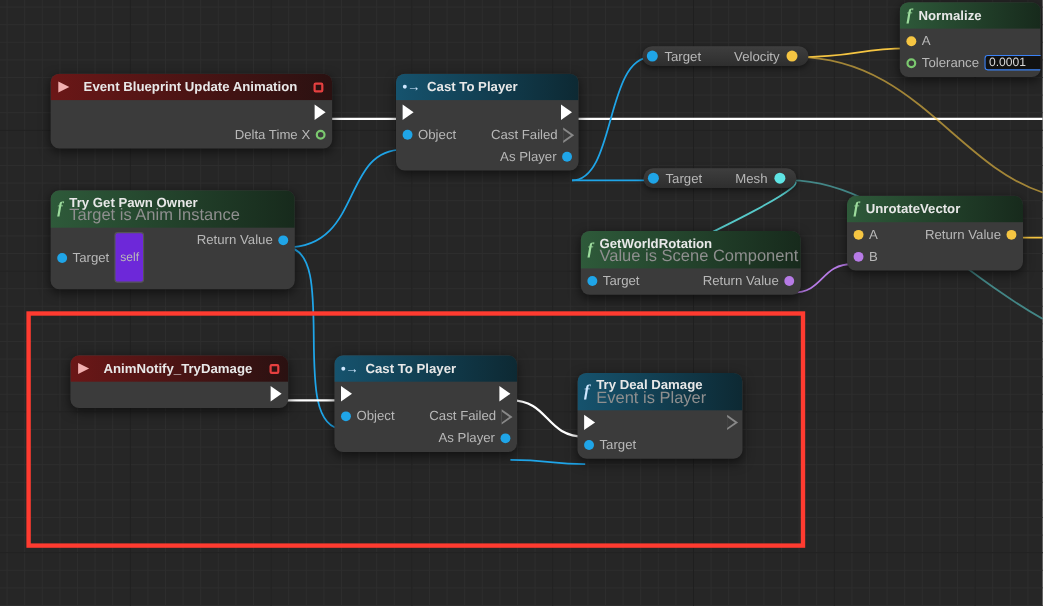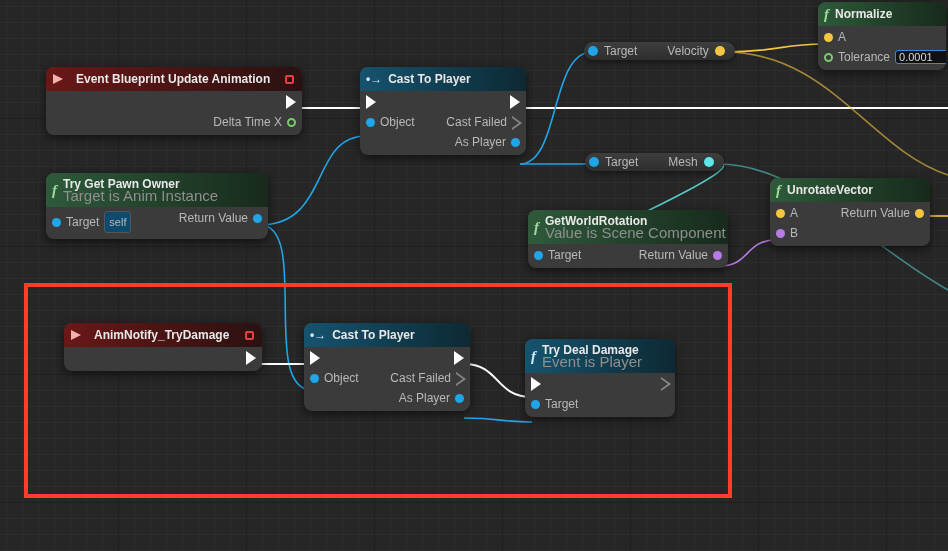--- a/index.html
+++ b/index.html
@@ -62,21 +62,21 @@
 
   .exec{width:0;height:0;border-style:solid;border-width:7px 0 7px 10px;border-color:transparent transparent transparent var(--exec);}
   .exec.hollow{border:none;width:8px;height:12px;background:transparent;}
   .exec.hollow::before{content:"";display:block;width:0;height:0;border-style:solid;border-width:7px 0 7px 10px;border-color:transparent transparent transparent #888;}
   .exec.hollow::after{content:"";display:block;width:0;height:0;margin-top:-12px;margin-left:0;border-style:solid;border-width:5px 0 5px 7px;border-color:transparent transparent transparent var(--node-body);}
   .delegate{width:9px;height:9px;border:2px solid var(--pin-red);border-radius:2px;box-sizing:border-box;}
 
   .icon-fn{color:#9ddc9d;font-style:italic;font-weight:bold;font-family:Georgia,serif;font-size:15px;line-height:12px;}
   .icon-event{width:12px;height:12px;}
   .icon-cast{color:#cfe7ff;font-weight:bold;}
-  .selfbox{background:#0c4a6e;border:1px solid #555;border-radius:3px;padding:4px 4px;color:var(--text-dim);font-size:11px;}
+  .selfbox{background:#6d28d9;border:1px solid #555;border-radius:3px;padding:16px 4px;color:var(--text-dim);font-size:11px;}
   .numbox{background:#111;border:1px solid #3b82f6;border-radius:3px;padding:0 3px;color:#d8d8d8;font-size:11px;width:46px;}
 
   
   .pill{position:absolute;display:flex;align-items:center;gap:6px;background:linear-gradient(180deg,#3e3e3e,#2e2e2e);border-radius:12px;padding:2px 10px 2px 4px;box-shadow:0 2px 6px rgba(0,0,0,.5);}
   .pill .dot{width:10px;height:10px;}
   .pill .lbl{color:var(--text-dim);}
 </style>
 </head>
 <body>
 

